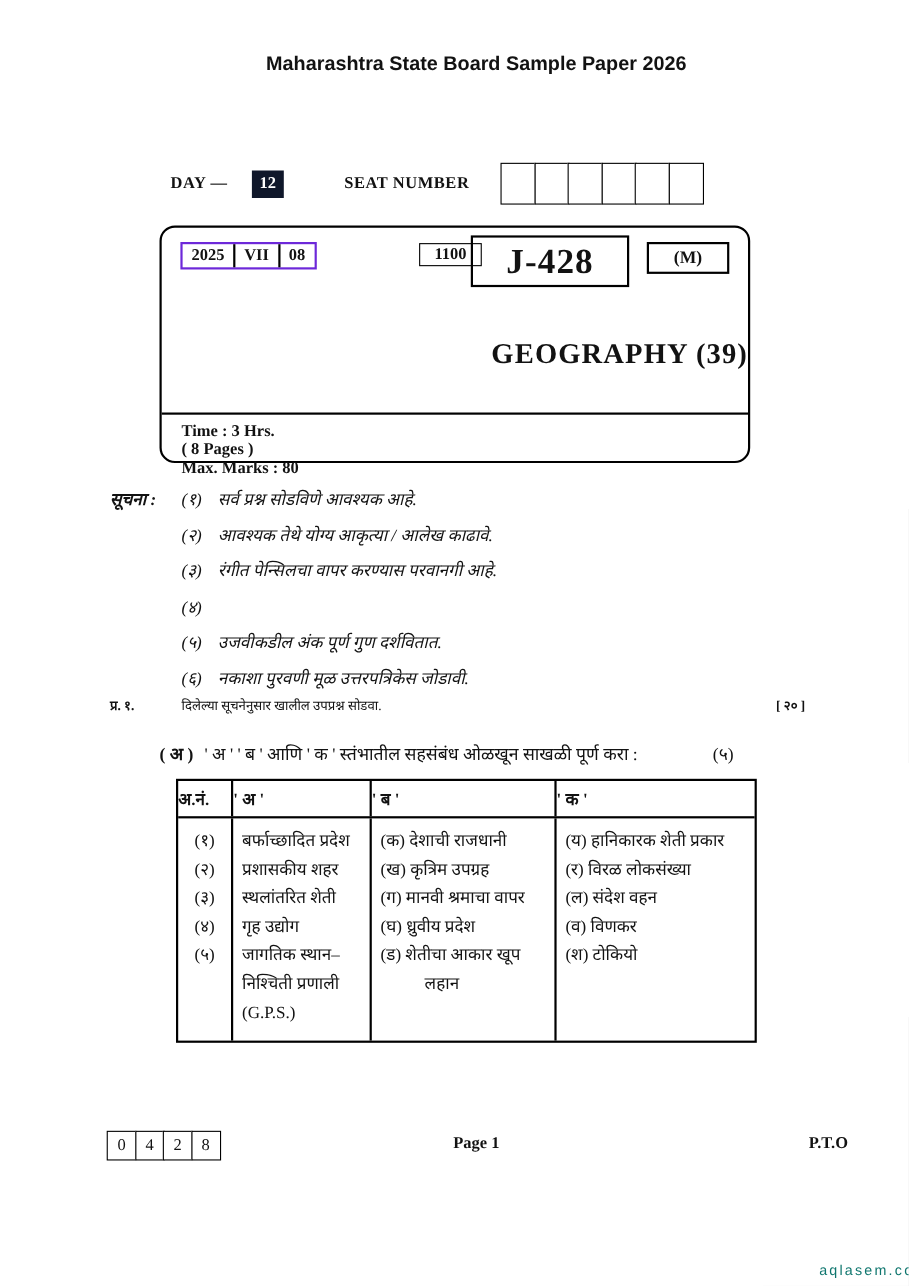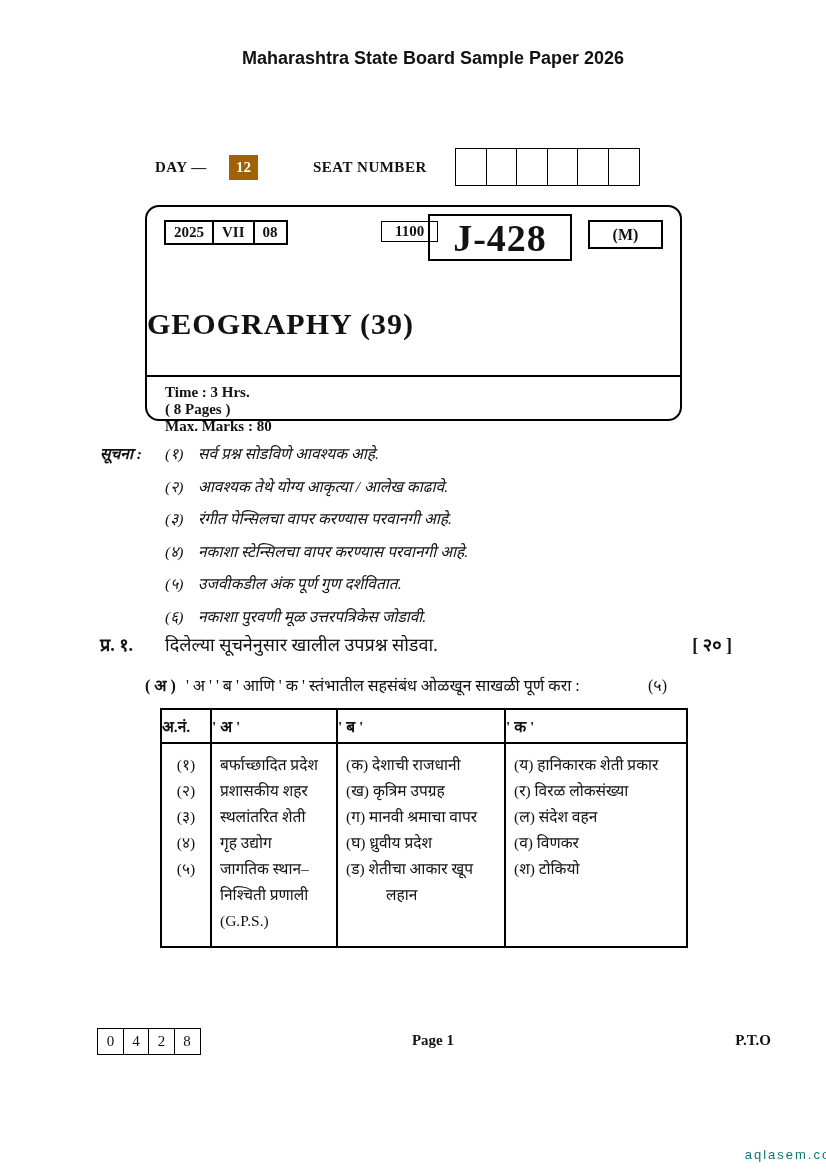--- a/index.html
+++ b/index.html
@@ -4,50 +4,50 @@
 <style>
   html,body{margin:0;padding:0;background:#e9e9e9;}
   .page{position:relative;width:826px;height:1169px;margin:0 auto;background:#ffffff;
         font-family:"Liberation Serif","DejaVu Serif",serif;color:#121212;overflow:hidden;padding-left:40px;}
 
   .doc-title{position:absolute;top:48px;left:0;width:100%;text-align:center;
              font-family:"Liberation Sans","DejaVu Sans",sans-serif;font-weight:bold;font-size:18px;}
 
   
   .day-label{position:absolute;left:155px;top:159px;font-weight:bold;font-size:15px;letter-spacing:.5px;}
-  .day-value{position:absolute;left:229px;top:155px;width:29px;height:25px;background:#a16207;color:#fff;
+  .day-value{position:absolute;left:229px;top:155px;width:29px;height:25px;background:#0f172a;color:#fff;
              font-weight:bold;font-size:15px;display:flex;align-items:center;justify-content:center;}
   .seat-label{position:absolute;left:313px;top:159px;font-weight:bold;font-size:15px;letter-spacing:.5px;}
   .seat-boxes{position:absolute;left:455px;top:148px;display:flex;}
   .seat-box{width:30px;height:36px;border:1.5px solid #000;margin-left:-1.5px;background:#fff;}
   .seat-box:first-child{margin-left:0;}
 
   
   .exam-box{position:absolute;left:145px;top:205px;width:533px;height:212px;border:2.5px solid #000;border-radius:14px;}
-  .date-box{position:absolute;left:17px;top:13px;display:flex;border:2px solid #000000;font-weight:bold;font-size:15px;text-align:right;}
+  .date-box{position:absolute;left:17px;top:13px;display:flex;border:2px solid #6d28d9;font-weight:bold;font-size:15px;text-align:right;}
   .date-cell{padding:2px 8px;}
   .date-cell + .date-cell{border-left:2px solid #000;}
   .code-1100{position:absolute;left:206px;top:14px;border:1.5px solid #000;padding:1px 13px;font-weight:bold;font-size:15px;margin-left:28px;}
   .paper-code{position:absolute;left:281px;top:7px;width:140px;height:43px;border:2px solid #000;
-              display:flex;align-items:center;justify-content:center;font-weight:bold;font-size:38px;letter-spacing:1px;}
+              display:flex;align-items:center;justify-content:center;font-weight:bold;font-size:32px;letter-spacing:1px;}
   .medium-box{position:absolute;left:441px;top:13px;width:71px;height:25px;border:2px solid #000;
               display:flex;align-items:center;justify-content:center;font-weight:bold;font-size:16px;}
-  .subject{position:absolute;top:100px;left:0;width:100%;text-align:left;font-weight:bold;font-size:30px;letter-spacing:1px;}
+  .subject{position:absolute;top:100px;left:0;width:100%;text-align:right;font-weight:bold;font-size:26px;letter-spacing:1px;}
   .exam-divider{position:absolute;left:0;right:0;top:168px;border-top:2px solid #000;}
   .time-row{position:absolute;left:18px;right:18px;top:177px;display:flex;justify-content:space-between;
             font-weight:bold;font-size:15px;flex-direction:column;}
 
   
   .instructions{position:absolute;left:100px;top:442px;width:630px;font-style:italic;font-size:15.5px;}
   .inst-row{display:flex;margin-bottom:10.5px;}
   .inst-label{width:65px;font-weight:bold;flex:none;}
   .inst-num{width:33px;flex:none;}
 
   
-  .q-row{position:absolute;left:100px;top:632px;width:632px;display:flex;font-size:18px;}
+  .q-row{position:absolute;left:100px;top:632px;width:632px;display:flex;font-size:12px;}
   .q-num{width:65px;font-weight:bold;flex:none;}
   .q-marks{margin-left:auto;font-weight:bold;}
   .subq-row{position:absolute;left:145px;top:674px;width:522px;display:flex;font-size:16px;}
   .subq-label{font-weight:bold;margin-right:10px;flex:none;}
   .subq-marks{margin-left:auto;}
 
   
   .qtable{position:absolute;left:160px;top:708px;width:528px;border:2px solid #000;box-sizing:border-box;font-size:15.5px;}
   .t-head{display:flex;border-bottom:2px solid #000;font-weight:bold;}
   .t-body{display:flex;}
@@ -122,21 +122,20 @@
       <span>आवश्यक तेथे योग्य आकृत्या / आलेख काढावे.</span>
     </div>
     <div class="inst-row">
       <span class="inst-label"></span>
       <span class="inst-num">(३)</span>
       <span>रंगीत पेन्सिलचा वापर करण्यास परवानगी आहे.</span>
     </div>
     <div class="inst-row">
       <span class="inst-label"></span>
       <span class="inst-num">(४)</span>
-      <span>नकाशा स्टेन्सिलचा वापर करण्यास परवानगी आहे.</span>
     </div>
     <div class="inst-row">
       <span class="inst-label"></span>
       <span class="inst-num">(५)</span>
       <span>उजवीकडील अंक पूर्ण गुण दर्शवितात.</span>
     </div>
     <div class="inst-row">
       <span class="inst-label"></span>
       <span class="inst-num">(६)</span>
       <span>नकाशा पुरवणी मूळ उत्तरपत्रिकेस जोडावी.</span>

